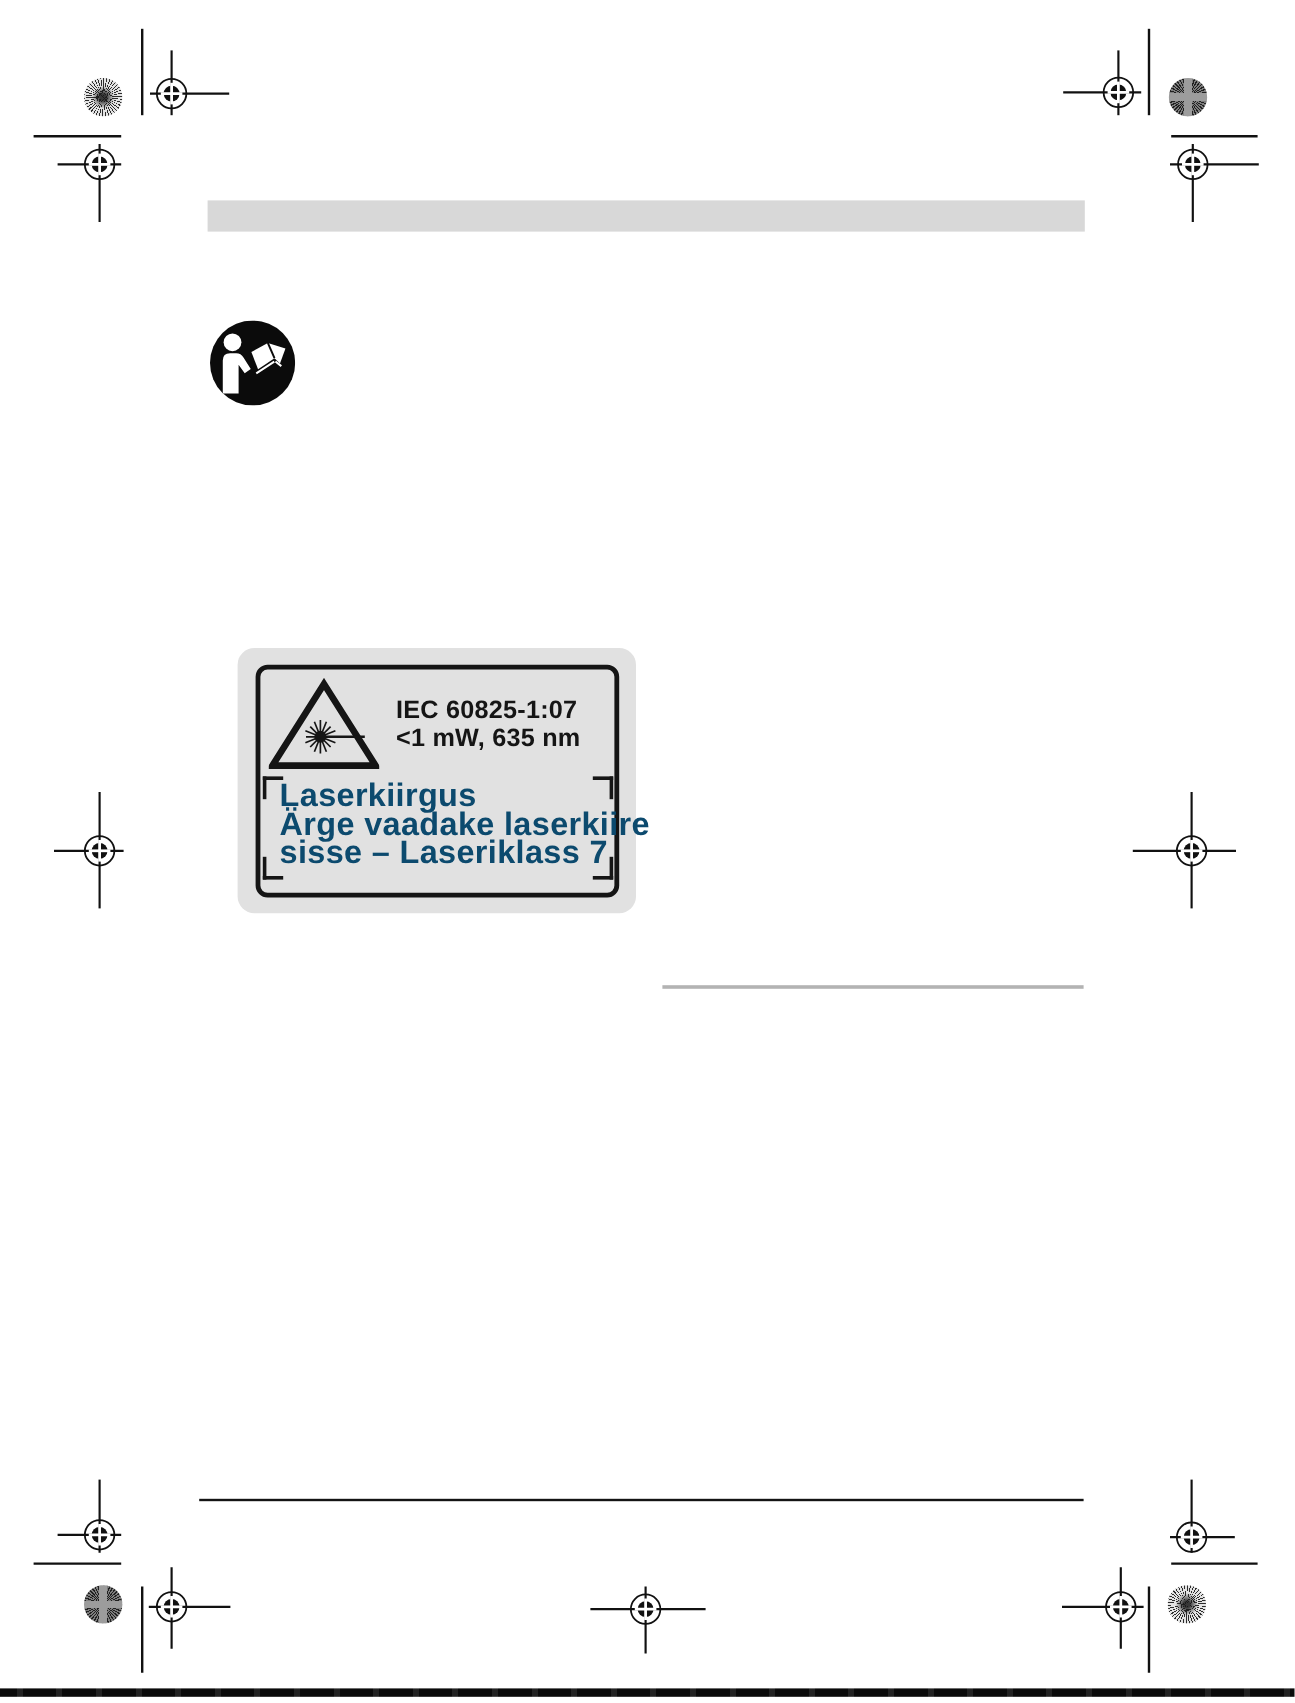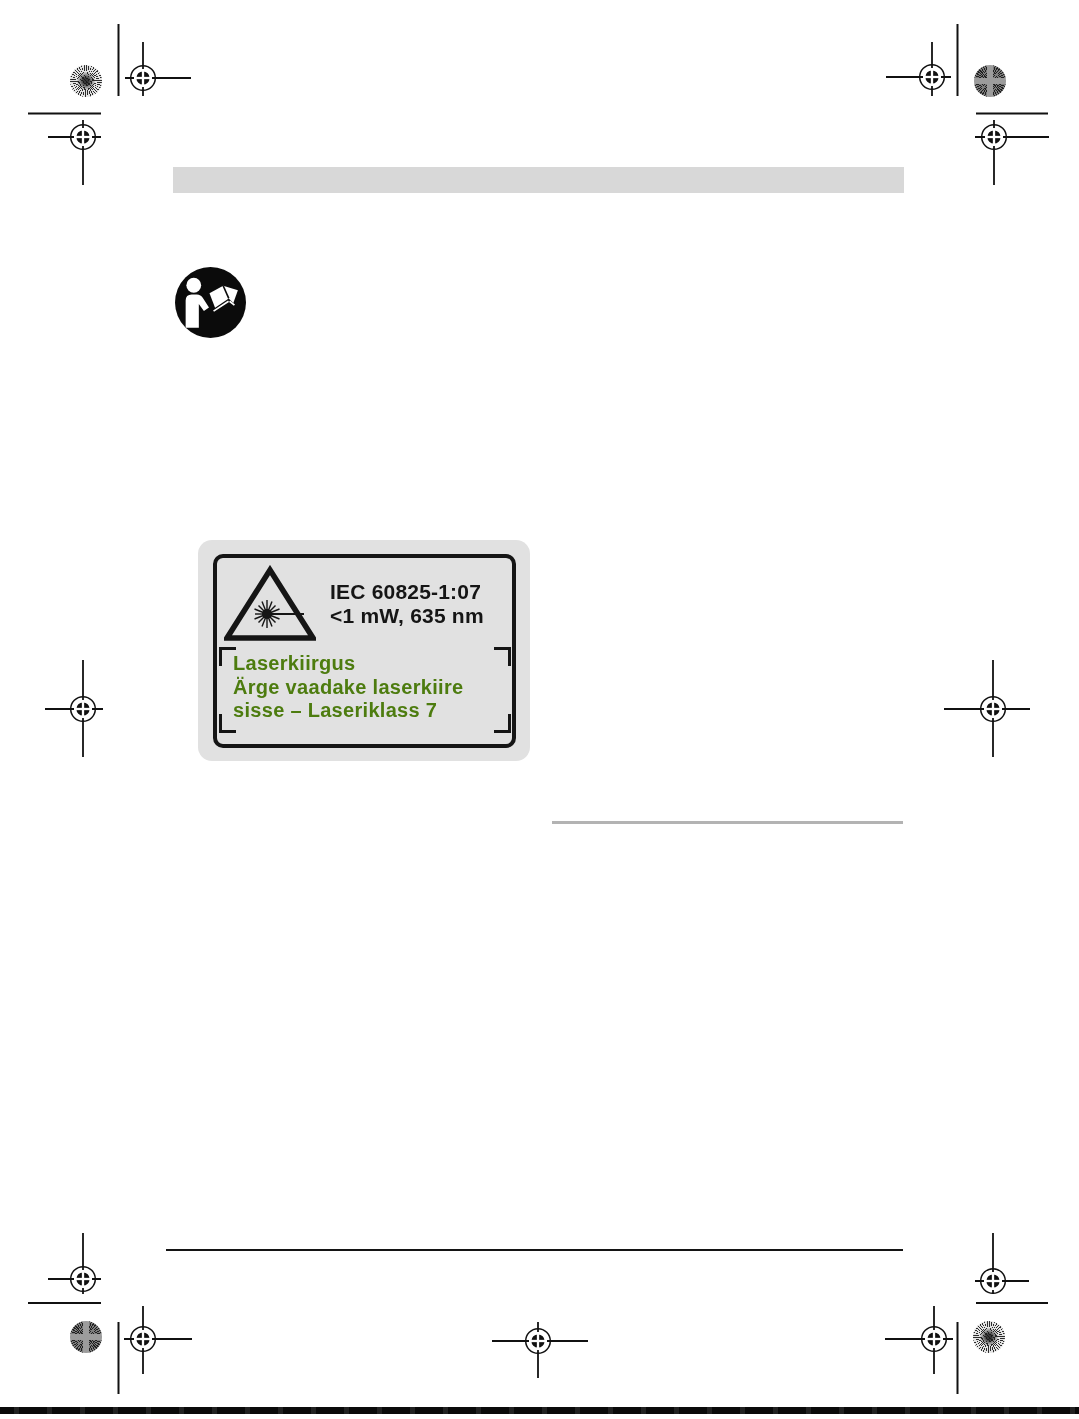--- a/index.html
+++ b/index.html
@@ -53,21 +53,21 @@
   .iec-text {
     position: absolute; left: 113px; top: 22px;
     font-size: 21px; font-weight: bold; color: #151515;
     line-height: 23.5px; letter-spacing: 0.2px; white-space: nowrap;
   }
   .warning-block {
     position: absolute; left: 2px; top: 89px; width: 292px; height: 86px;
   }
   .warning-text {
     position: absolute; left: 14px; top: 5px;
-    font-size: 20px; font-weight: bold; color: #4d7c0f;
+    font-size: 27px; font-weight: bold; color: #0c4a6e;
     line-height: 23.5px; letter-spacing: 0.3px; white-space: nowrap;
   }
   .bracket { position: absolute; width: 14px; height: 16px; }
   .bracket.tl { left: 0; top: 0; border-left: 3.5px solid #151515; border-top: 3.5px solid #151515; }
   .bracket.tr { right: 0; top: 0; border-right: 3.5px solid #151515; border-top: 3.5px solid #151515; }
   .bracket.bl { left: 0; bottom: 0; border-left: 3.5px solid #151515; border-bottom: 3.5px solid #151515; }
   .bracket.br { right: 0; bottom: 0; border-right: 3.5px solid #151515; border-bottom: 3.5px solid #151515; }
 
   .divider-line { left: 552px; top: 821px; width: 351px; height: 3px; background: #b3b3b3; }
   .footer-rule { left: 166px; top: 1249px; width: 737px; height: 2px; background: #141414; }

